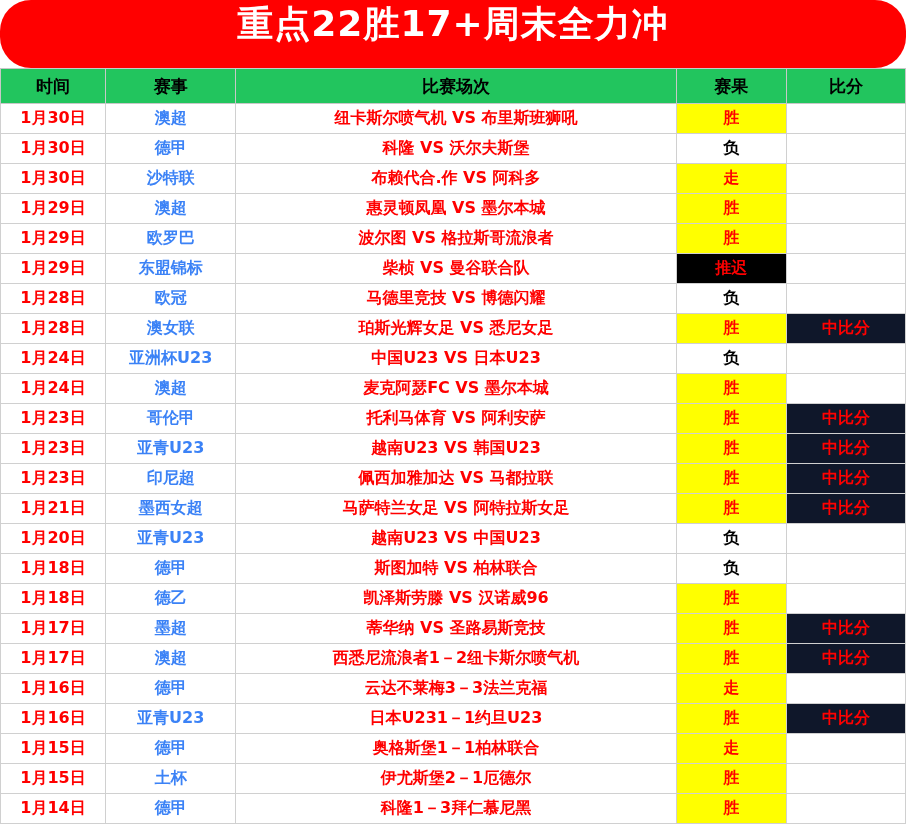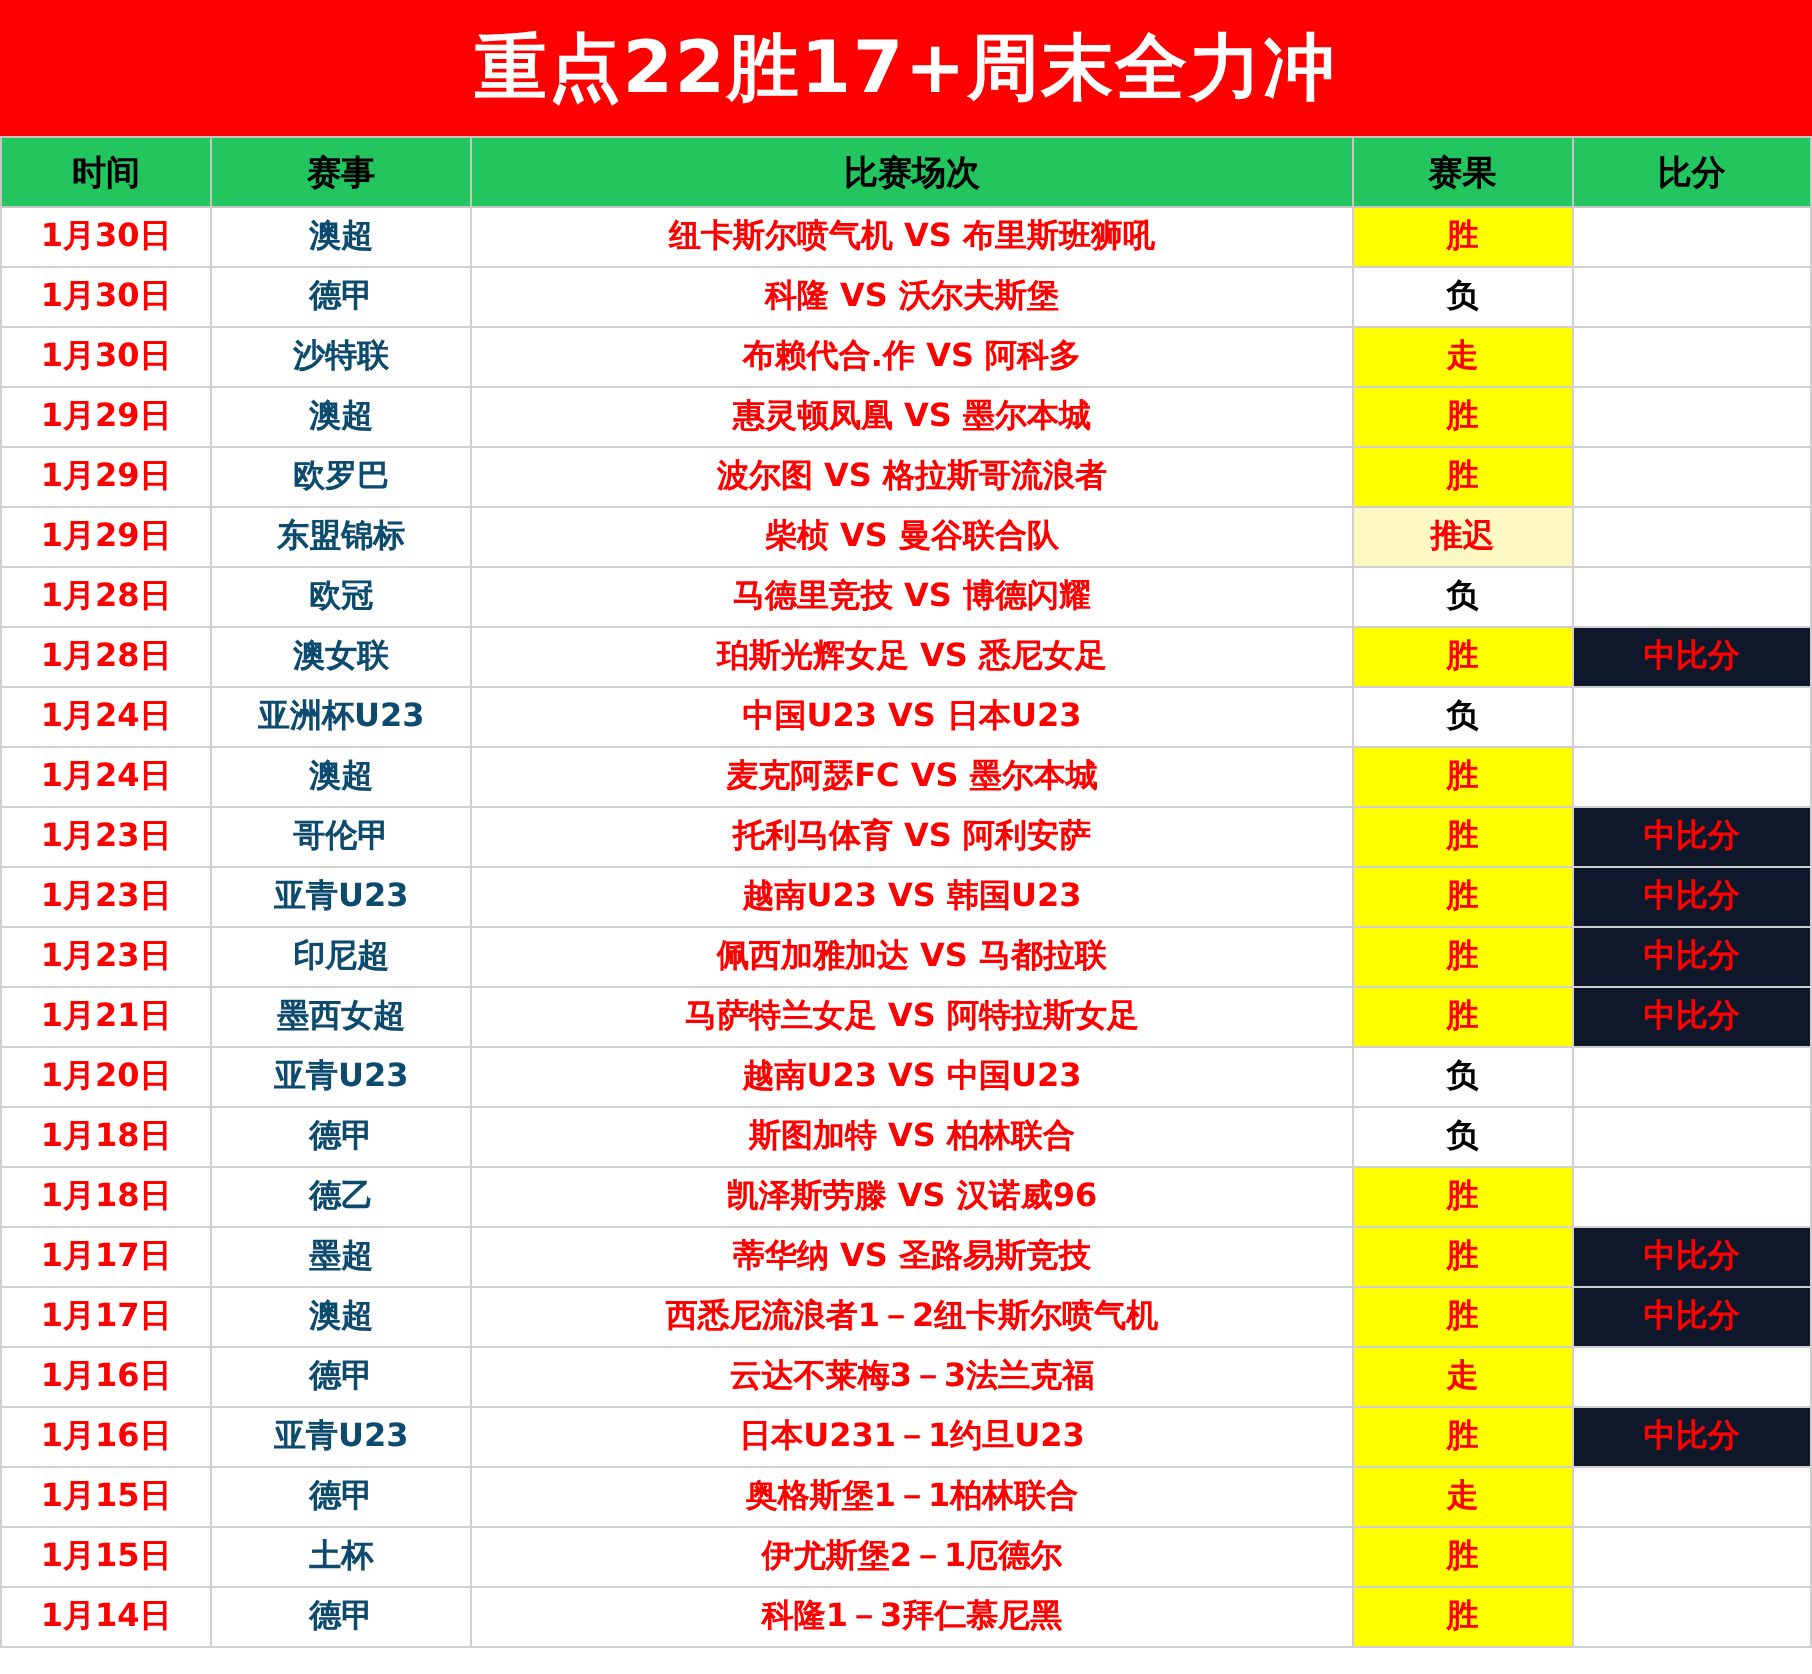--- a/index.html
+++ b/index.html
@@ -10,22 +10,22 @@
   body {
     width: 906px;
     height: 837px;
     font-family: "Liberation Sans", "DejaVu Sans", sans-serif;
     overflow: hidden;
   }
   .banner {
     height: 68px;
     background: #ff0000;
     display: flex;
-    align-items: center;
     justify-content: center;
+    border-radius: 31px;
   }
   .banner-title {
     color: #ffffff;
     font-size: 36px;
     font-weight: bold;
     letter-spacing: 1px;
     font-family: "DejaVu Sans", "Liberation Sans", sans-serif;
   }
   table.main {
     border-collapse: collapse;
@@ -51,25 +51,25 @@
     font-size: 17px;
     border: 1px solid #c8c8c8;
   }
   col.c-time { width: 105px; }
   col.c-league { width: 130px; }
   col.c-match { width: 440px; }
   col.c-result { width: 110px; }
   col.c-score { width: 119px; }
 
   td.time { color: #ff0000; }
-  td.league { color: #0c4a6e; margin-top: 19px; }
+  td.league { color: #3b82f6; margin-top: 19px; }
   td.match { color: #ff0000; }
   td.result-win { background: #ffff00; color: #ff0000; }
   td.result-draw { background: #ffff00; color: #ff0000; }
-  td.result-post { background: #fef9c3; color: #ff0000; }
+  td.result-post { background: #000000; color: #ff0000; }
   td.result-lose { background: #ffffff; color: #000000; }
   td.score { background: #0f172a; color: #ff0000; }
   td.score-empty { background: #ffffff; }
 </style>
 </head>
 <body>
 
 <div class="banner">
   <div class="banner-title">重点22胜17+周末全力冲</div>
 </div>

